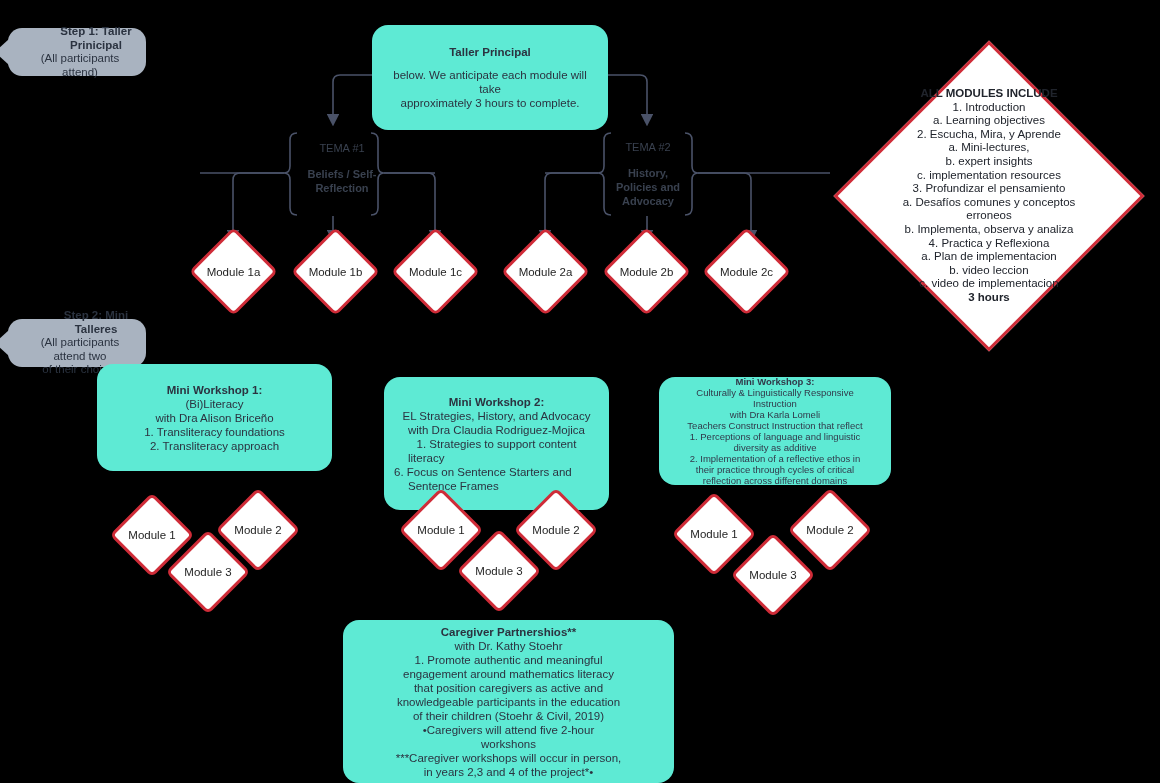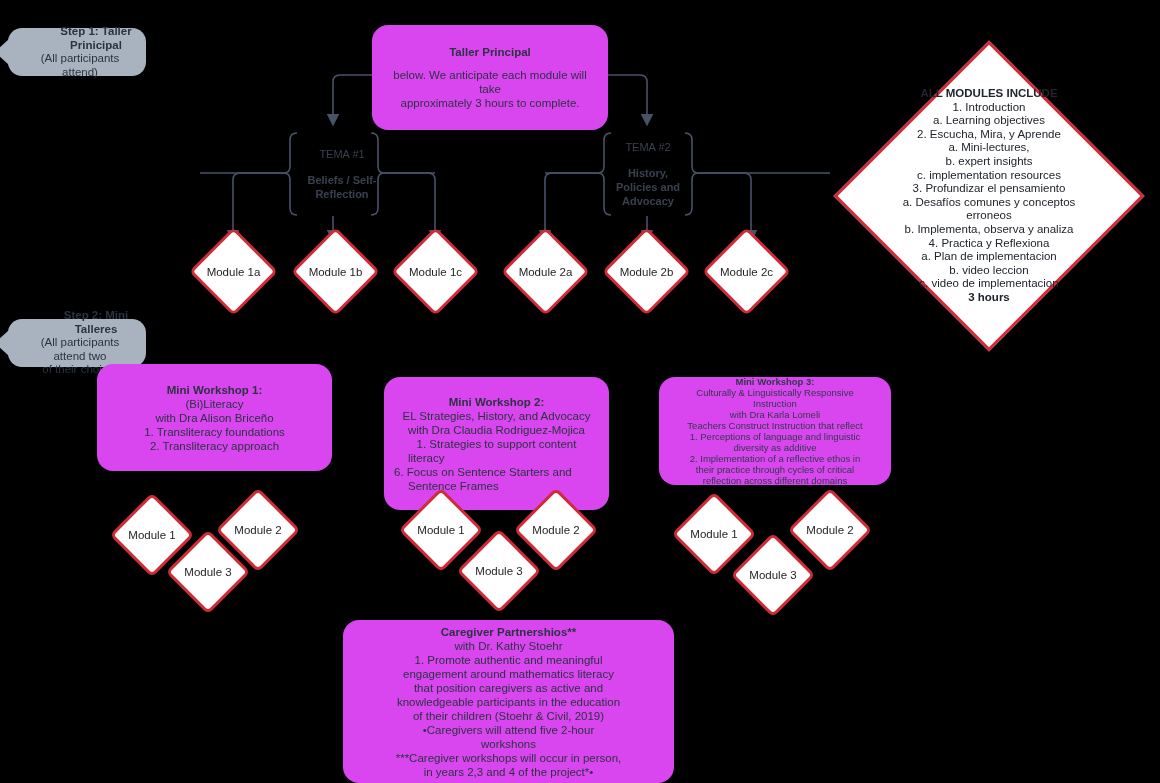--- a/index.html
+++ b/index.html
@@ -44,21 +44,21 @@
     border-top: 13px solid transparent;
     border-bottom: 13px solid transparent;
     border-right: 14px solid #a9b3c0;
   }
   .step-banner .l1 { font-weight: bold; margin-left: 32px; }
   .step-banner .l2, .step-banner .l3 { font-weight: normal; }
 
   
   .redbox {
     position: absolute;
-    background: #d946ef;
+    background: #5eead4;
     border-radius: 16px;
     box-sizing: border-box;
     display: flex;
     flex-direction: column;
     justify-content: center;
     align-items: center;
     text-align: center;
     color: #2b3340;
     padding: 8px 12px;
   }
@@ -194,21 +194,21 @@
     <div class="l2">(All participants attend)</div>
   </div>
 
   <div class="redbox" style="left:372px; top:25px; width:236px; height:105px;">
     <div class="ttl">Taller Principal</div>
     <div class="spacer"></div>
     <div class="ln">below. We anticipate each module will take</div>
     <div class="ln">approximately 3 hours to complete.</div>
   </div>
 
-  <div class="tema-wrap" style="left:290px; top:133px; width:104px; height:82px;">
+  <div class="tema-wrap" style="left:290px; top:127px; width:104px; height:82px;">
     <div class="tema-label">
       <div class="t-top">TEMA #1</div>
       <div class="t-main">Beliefs / Self-</div>
       <div class="t-main">Reflection</div>
     </div>
   </div>
 
   <div class="tema-wrap" style="left:604px; top:133px; width:88px; height:82px;">
     <div class="tema-label">
       <div class="t-top">TEMA #2</div>

